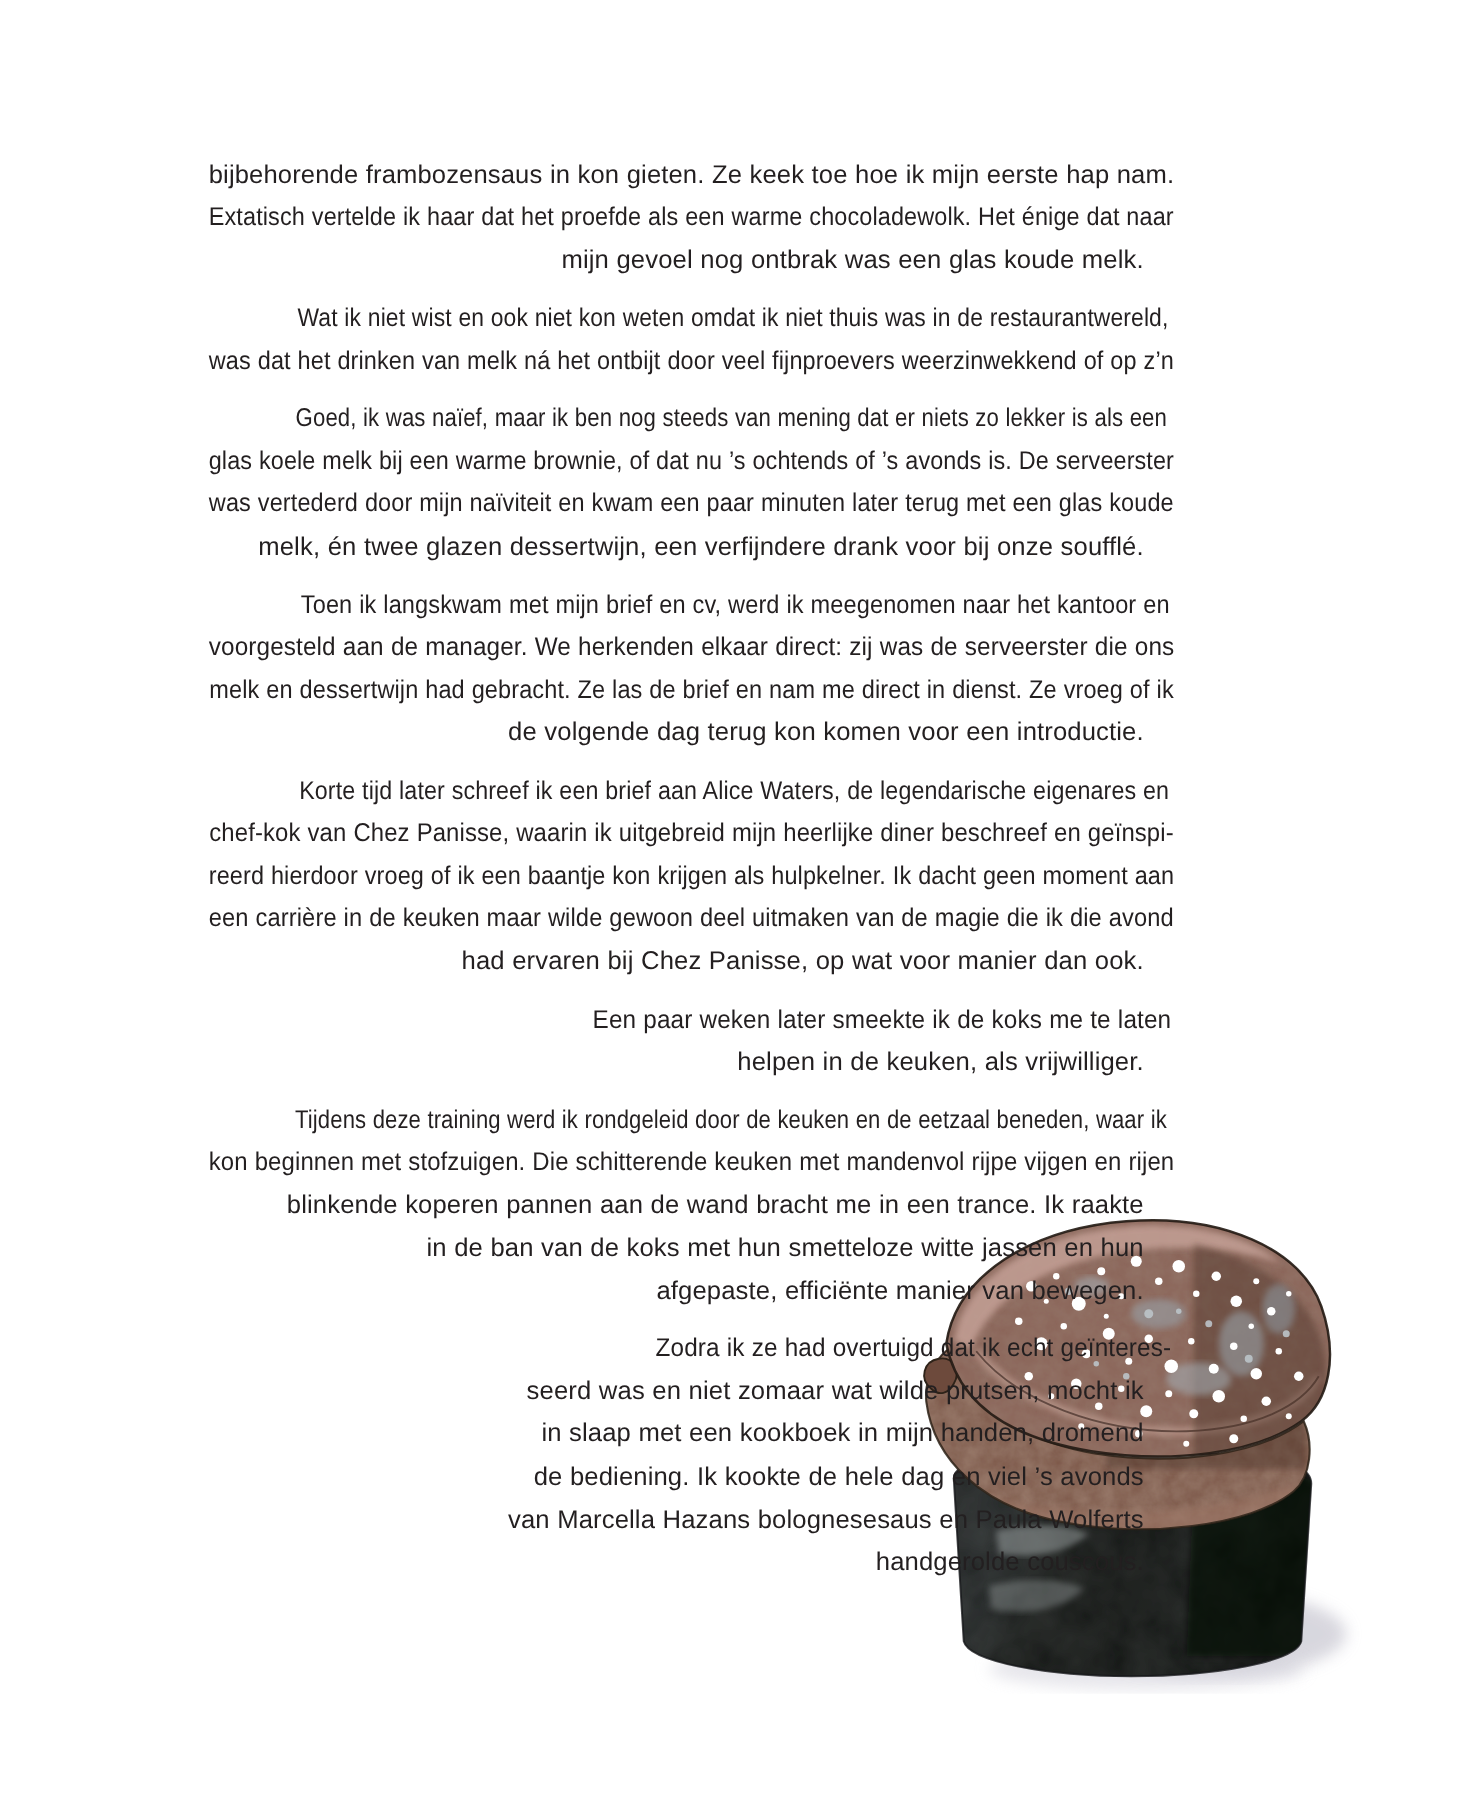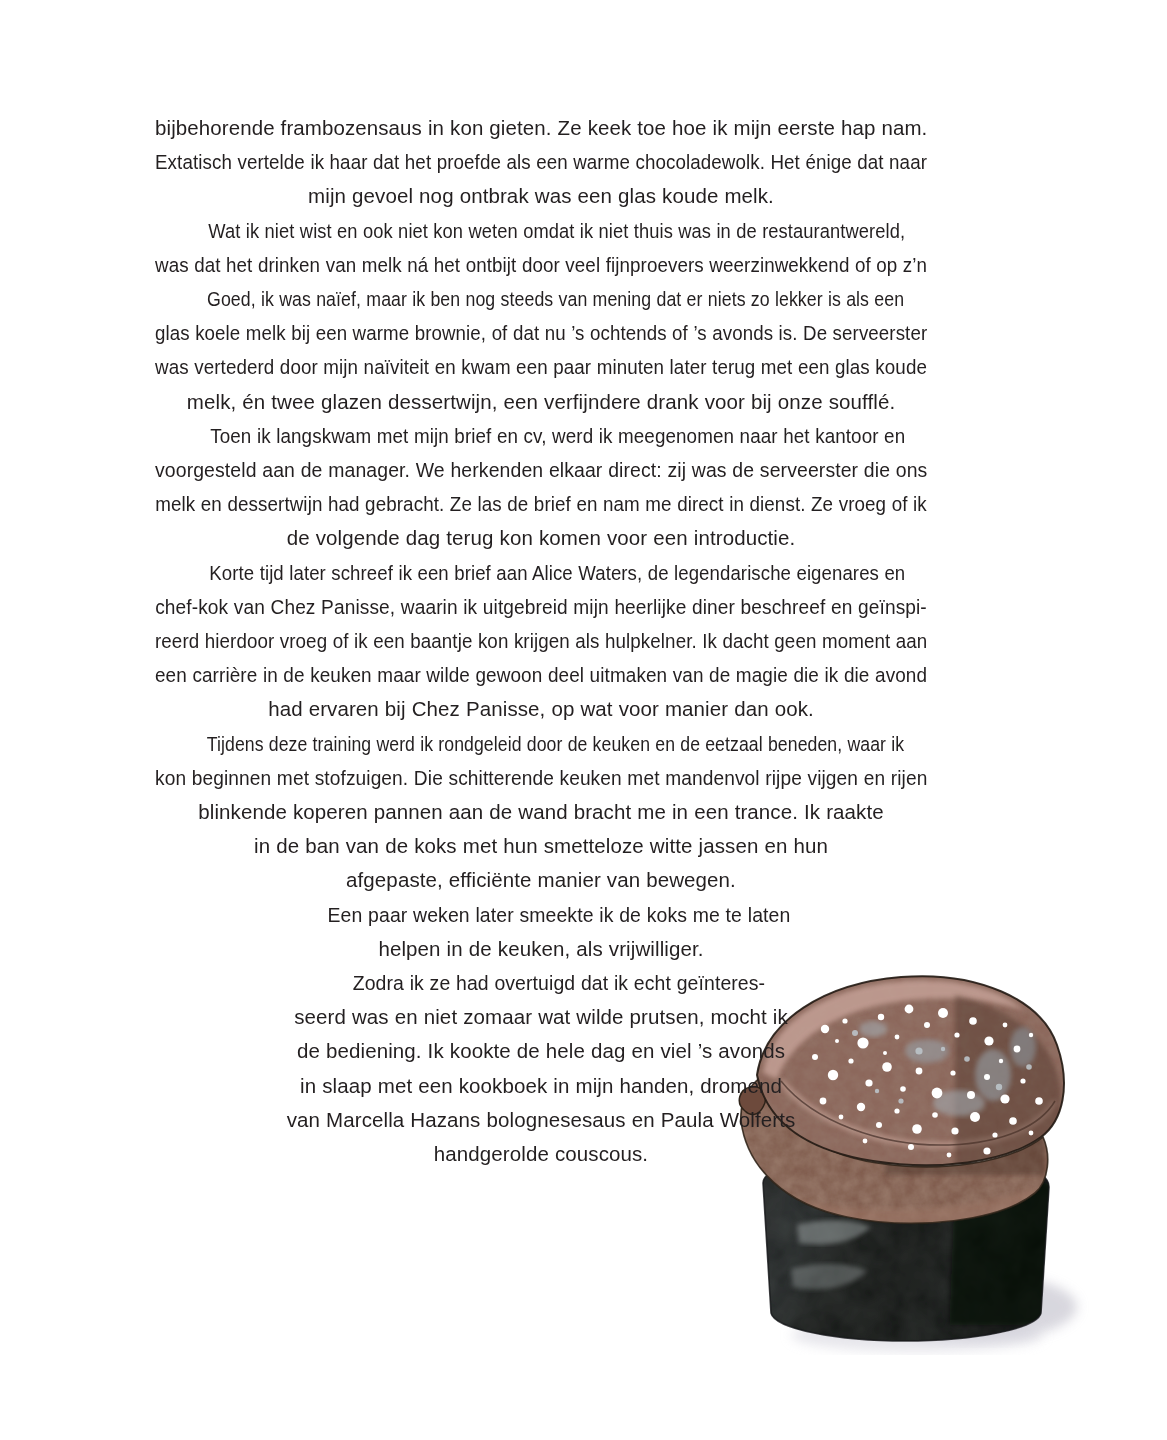--- a/index.html
+++ b/index.html
@@ -29,26 +29,26 @@
   .illustration svg { display: block; width: 100%; height: 100%; }
 
   
   .textcol {
     position: absolute;
     left: 155px;
     top: 111px;
     width: 772px;
   }
   p {
-    margin: 0;
+    margin: 12px;
     font-size: 20.5px;
     line-height: 34.2px;
     color: #231f20;
     letter-spacing: 0.005em;
-    text-align: center;
+    text-align: right;
     word-spacing: 0.01em;
     -webkit-font-smoothing: antialiased;
   }
 
   
   .ln {
     display: block;
     font-size: 20.5px;
     line-height: 34.2px;
     color: #231f20;
@@ -293,35 +293,35 @@
 
     <p>
       <span class="ln ind" style="display: block; transform-origin: left top; transform: scaleX(0.9071); width: 807px;">Korte tijd later schreef ik een brief aan Alice Waters, de legendarische eigenares en</span>
       <span class="ln" style="display: block; transform-origin: left top; transform: scaleX(0.9324); width: 828px;">chef-kok van Chez Panisse, waarin ik uitgebreid mijn heerlijke diner beschreef en geïnspi-</span>
       <span class="ln" style="display: block; transform-origin: left top; transform: scaleX(0.9147); width: 844px;">reerd hierdoor vroeg of ik een baantje kon krijgen als hulpkelner. Ik dacht geen moment aan</span>
       <span class="ln" style="display: block; transform-origin: left top; transform: scaleX(0.9234); width: 836px;">een carrière in de keuken maar wilde gewoon deel uitmaken van de magie die ik die avond</span>
       <span class="ln">had ervaren bij Chez Panisse, op wat voor manier dan ook.</span>
     </p>
 
     <p>
+      <span class="ln ind" style="display: block; transform-origin: left top; transform: scaleX(0.9482); width: 772px;">Een paar weken later smeekte ik de koks me te laten</span>
+      <span class="ln">helpen in de keuken, als vrijwilliger.</span>
+    </p>
+
+    <p>
       <span class="ln ind" style="display: block; transform-origin: left top; transform: scaleX(0.8612); width: 850px;">Tijdens deze training werd ik rondgeleid door de keuken en de eetzaal beneden, waar ik</span>
       <span class="ln" style="display: block; transform-origin: left top; transform: scaleX(0.9335); width: 827px;">kon beginnen met stofzuigen. Die schitterende keuken met mandenvol rijpe vijgen en rijen</span>
       <span class="ln">blinkende koperen pannen aan de wand bracht me in een trance. Ik raakte</span>
       <span class="ln">in de ban van de koks met hun smetteloze witte jassen en hun</span>
       <span class="ln">afgepaste, efficiënte manier van bewegen.</span>
     </p>
 
     <p>
-      <span class="ln ind" style="display: block; transform-origin: left top; transform: scaleX(0.9482); width: 772px;">Een paar weken later smeekte ik de koks me te laten</span>
-      <span class="ln">helpen in de keuken, als vrijwilliger.</span>
-    </p>
-
-    <p>
       <span class="ln ind" style="display: block; transform-origin: left top; transform: scaleX(0.9482); width: 772px;">Zodra ik ze had overtuigd dat ik echt geïnteres-</span>
       <span class="ln">seerd was en niet zomaar wat wilde prutsen, mocht ik</span>
+      <span class="ln">in slaap met een kookboek in mijn handen, dromend</span>
       <span class="ln">de bediening. Ik kookte de hele dag en viel ’s avonds</span>
-      <span class="ln">in slaap met een kookboek in mijn handen, dromend</span>
       <span class="ln">van Marcella Hazans bolognesesaus en Paula Wolferts</span>
       <span class="ln">handgerolde couscous.</span>
     </p>
 
   </div>
 </div>
 
 </body></html>

